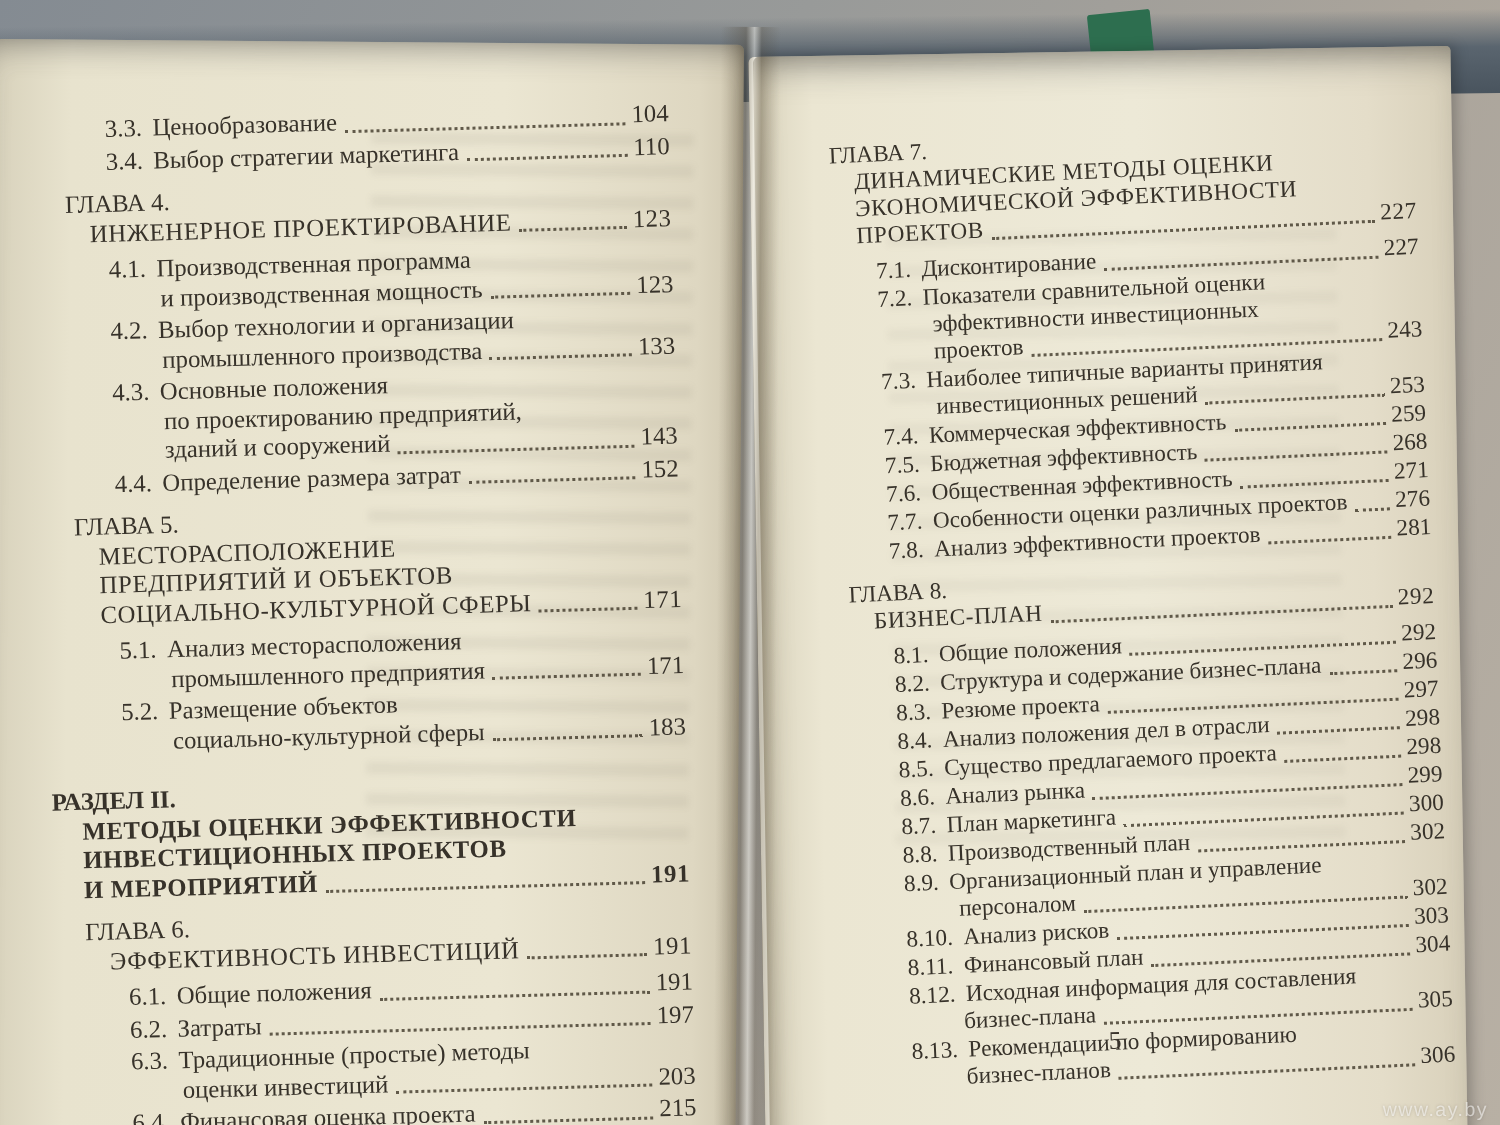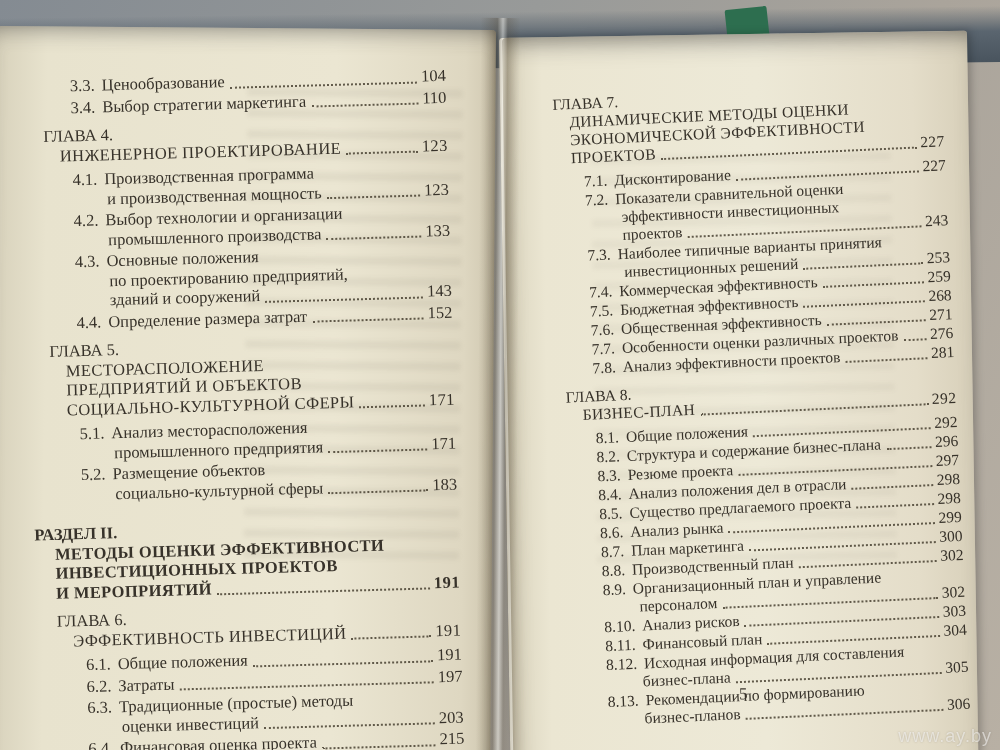--- a/index.html
+++ b/index.html
@@ -87,21 +87,21 @@
   .toc-right .e-item .t-row.first{padding-left:68px;}
   .toc-right .e-item .t-row.cont{padding-left:104px;}
 
   .folio{
     position:absolute;left:0;top:650px;width:100%;text-align:center;
     font-size:17px;color:#3a342c;transform:rotate(-1deg);
   }
   .watermark{
     position:absolute;right:8px;bottom:3px;z-index:5;
     font-family:"Liberation Sans","DejaVu Sans",sans-serif;
-    font-size:18px;letter-spacing:1px;color:rgba(255,255,255,.55);
+    font-size:13px;letter-spacing:1px;color:rgba(255,255,255,.55);
     text-shadow:0 0 2px rgba(120,110,95,.4);
   }
 </style>
 </head>
 <body>
 
 <div class="photo">
   <div class="cover-strip"></div>
   <div class="cover-green"></div>
 

